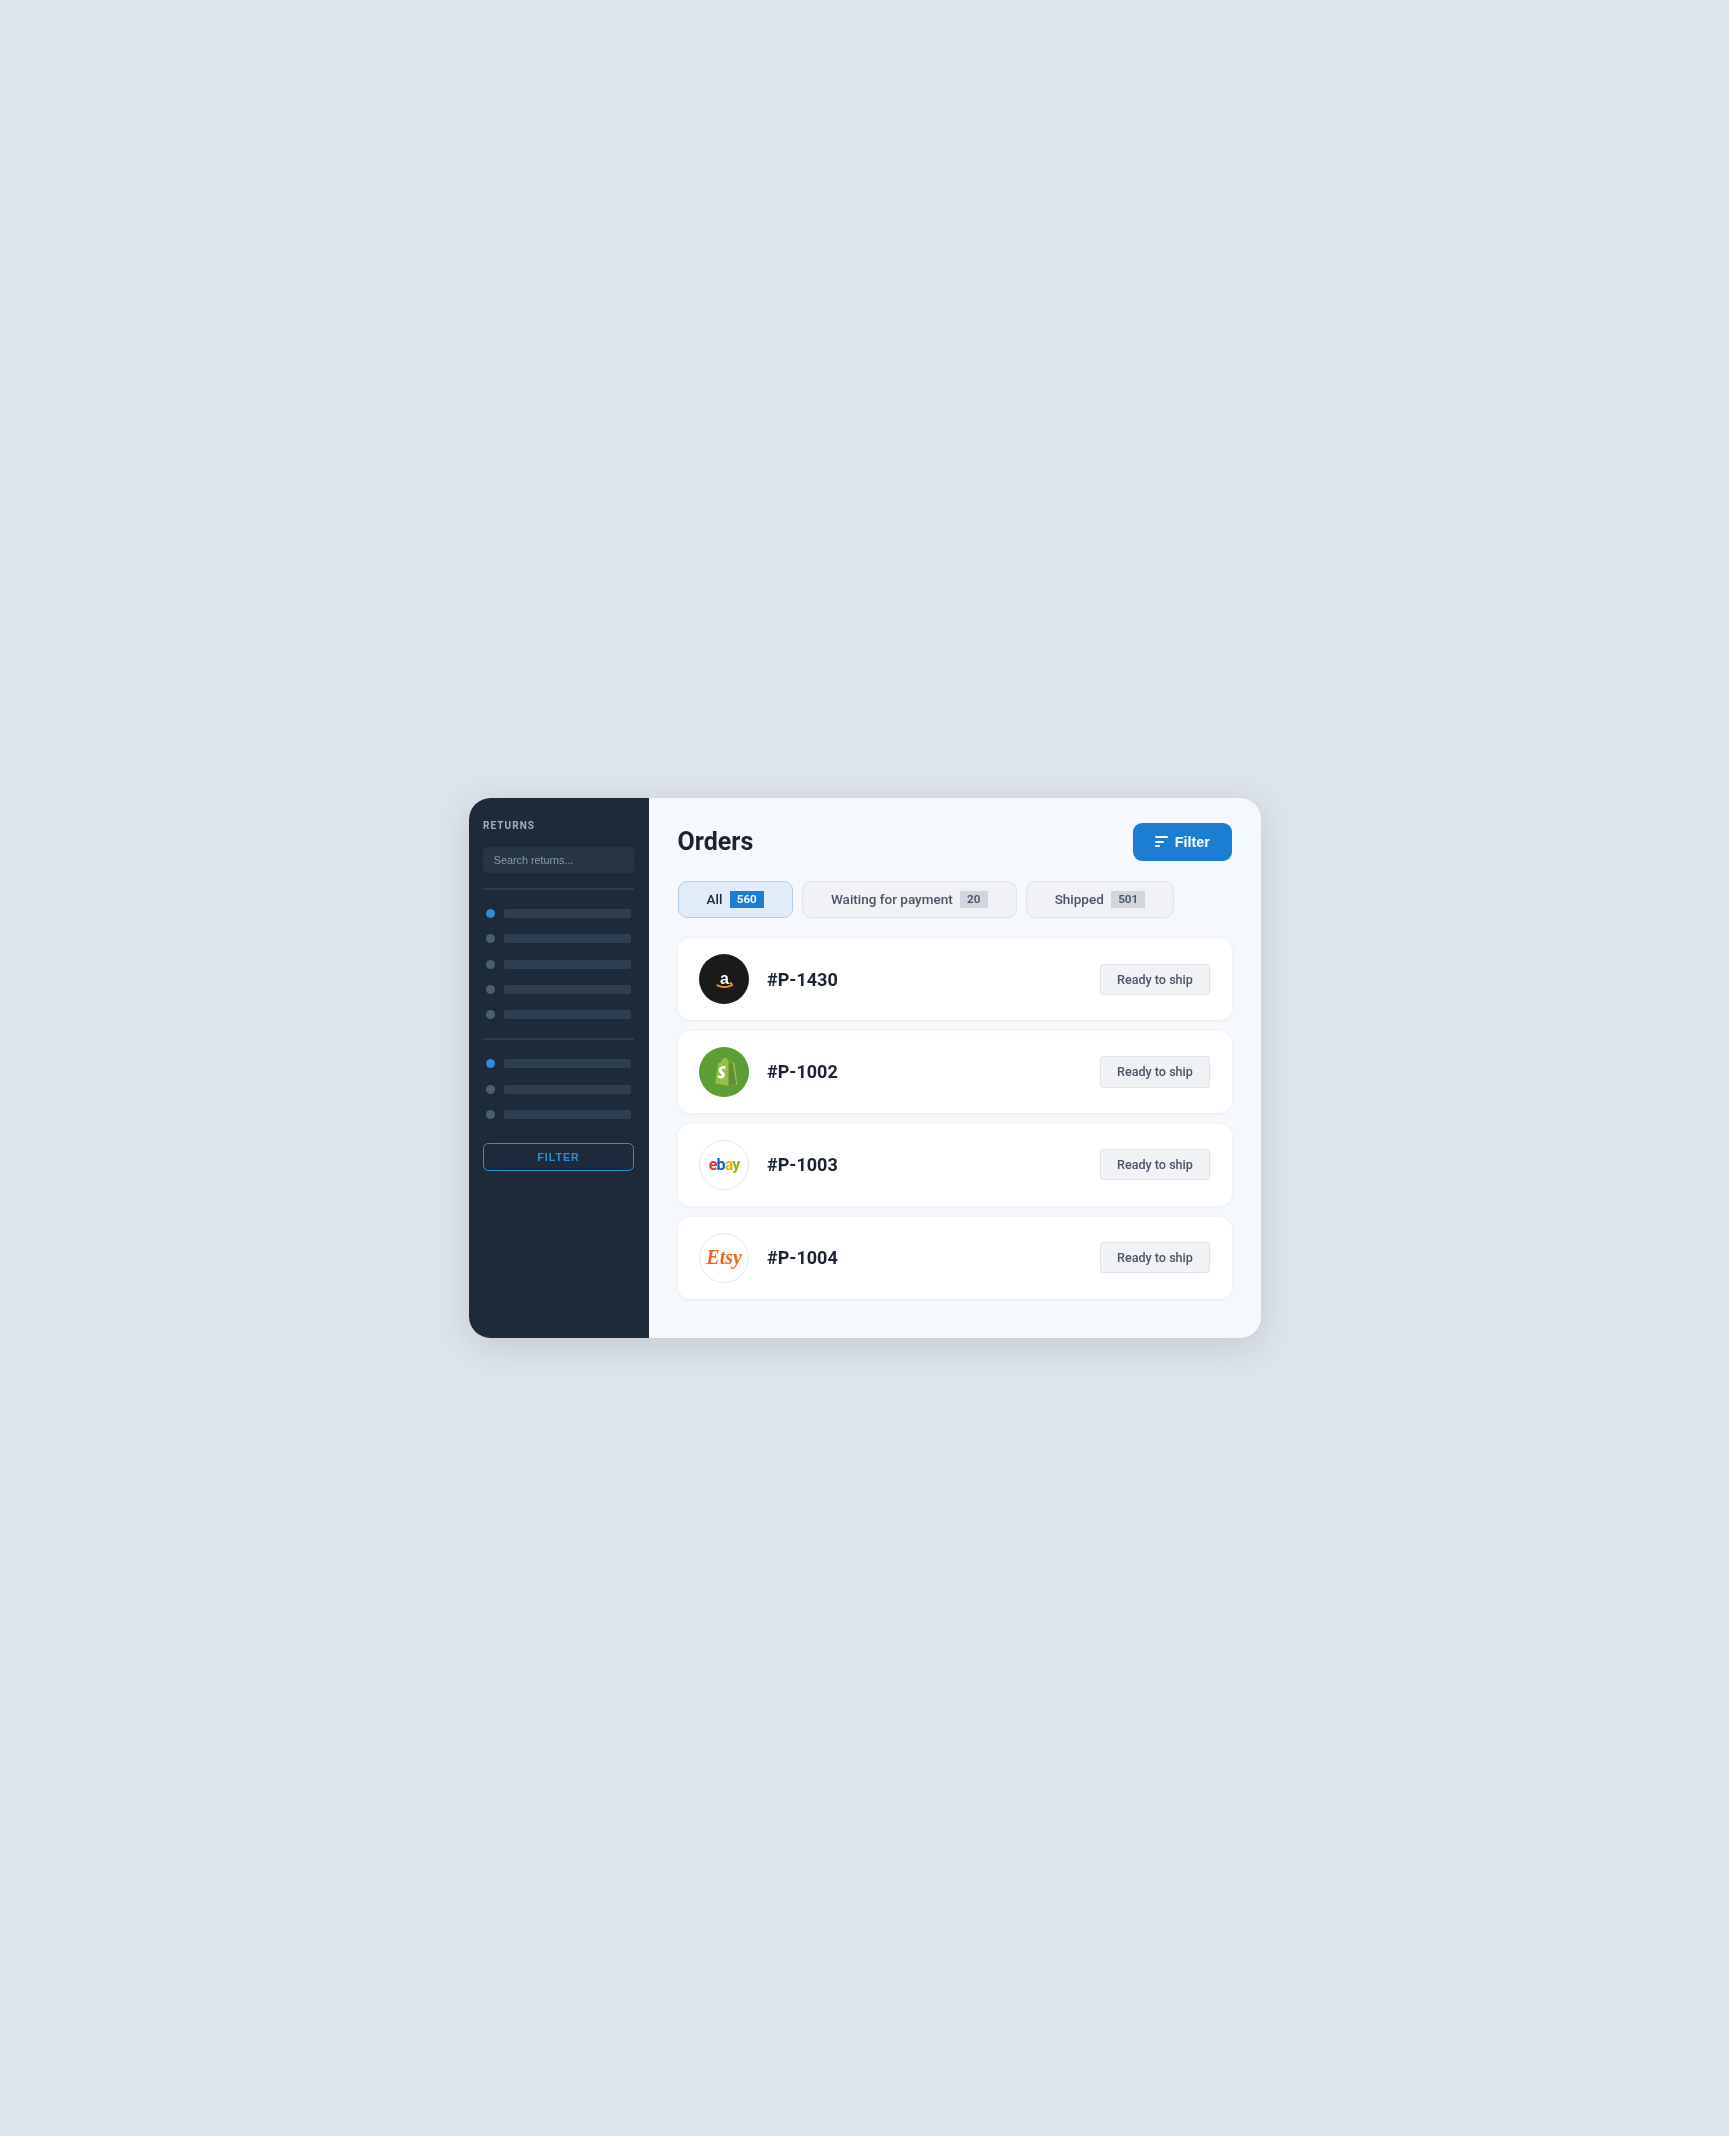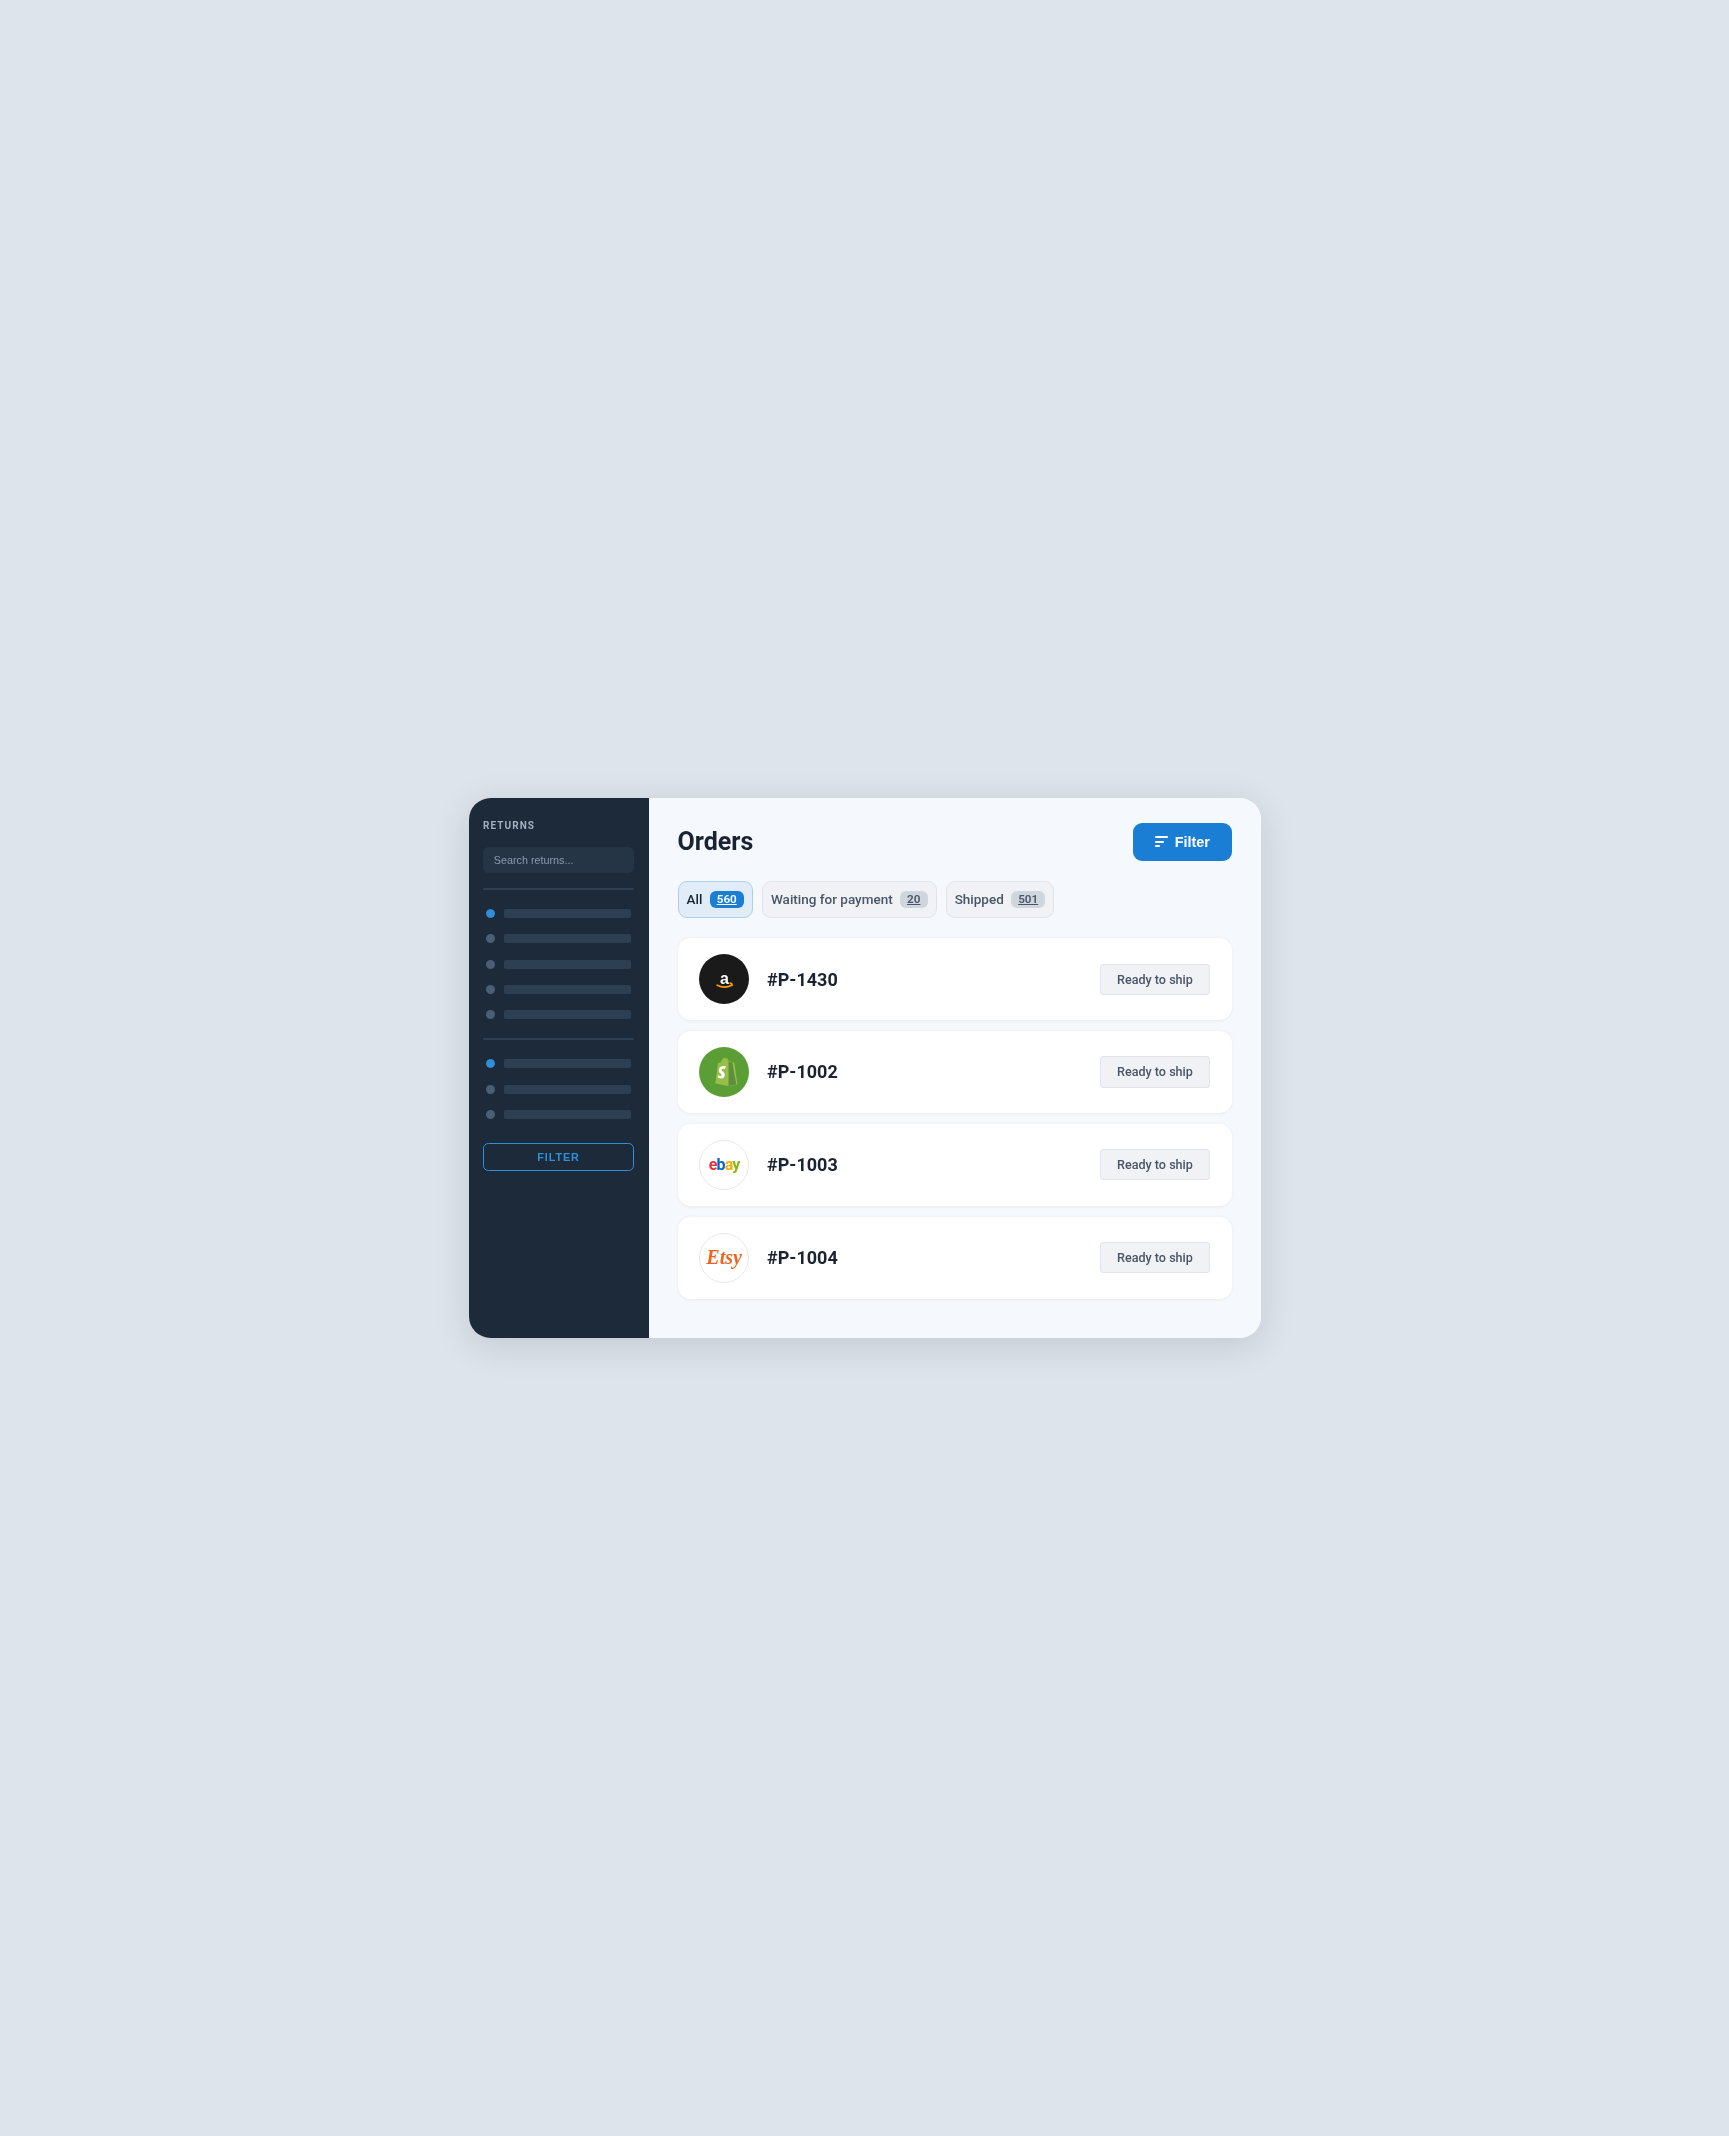--- a/index.html
+++ b/index.html
@@ -181,43 +181,42 @@
     
     .status-tabs {
       display: flex;
       gap: 9px;
       flex-wrap: wrap;
     }
     .tab {
       display: flex;
       align-items: center;
       gap: 7.2px;
-      padding: 9px 8px;
+      padding: 9px 28px;
       border-radius: 9px;
       font-size: 13.5px;
       font-weight: 500;
       cursor: pointer;
       border: 1.4px solid transparent;
     }
     .tab.active {
       background: #e0edf8;
       border-color: #b0cfe8;
       color: #1a2332;
     }
     .tab.inactive {
       background: #f0f2f5;
       border-color: #e0e4e9;
       color: #4a5568;
     }
     .tab-badge {
-      border-radius: 6px;
+      border-radius: 0;
       padding: 1.8px 7.2px;
       font-size: 11.7px;
       font-weight: 600;
-      text-decoration: underline;
     }
     .tab.active .tab-badge {
       background: #1a7fd4;
       color: white;
     }
     .tab.inactive .tab-badge {
       background: #d0d6de;
       color: #4a5568;
     }
     

